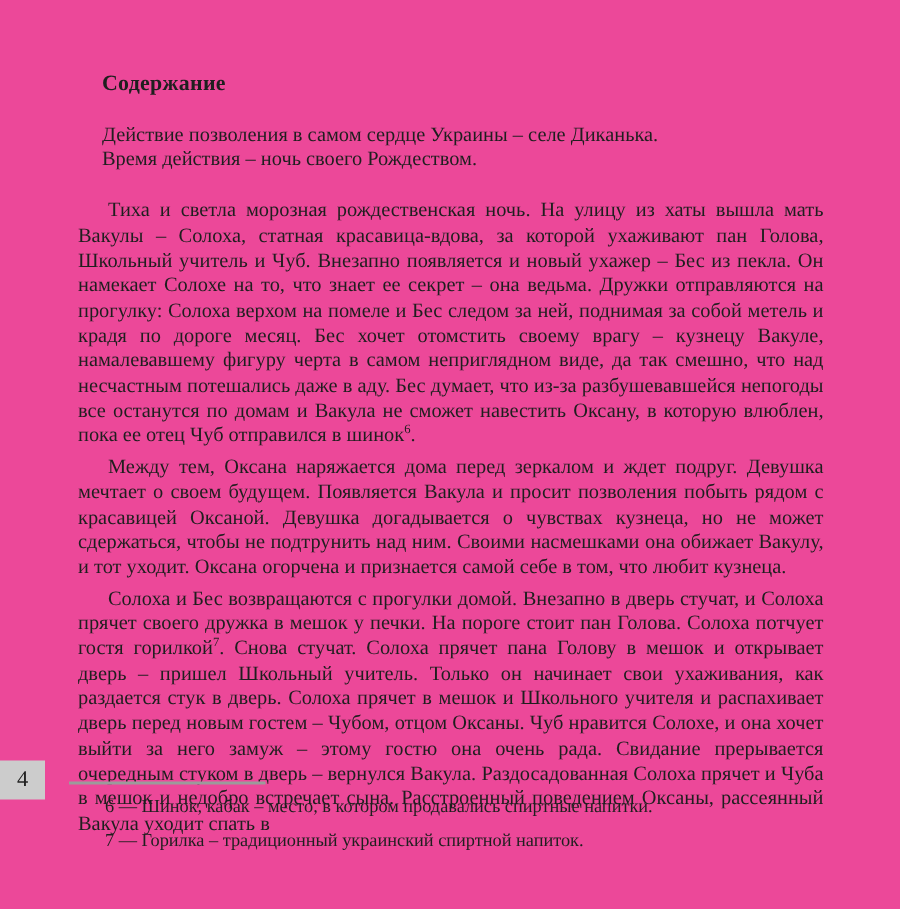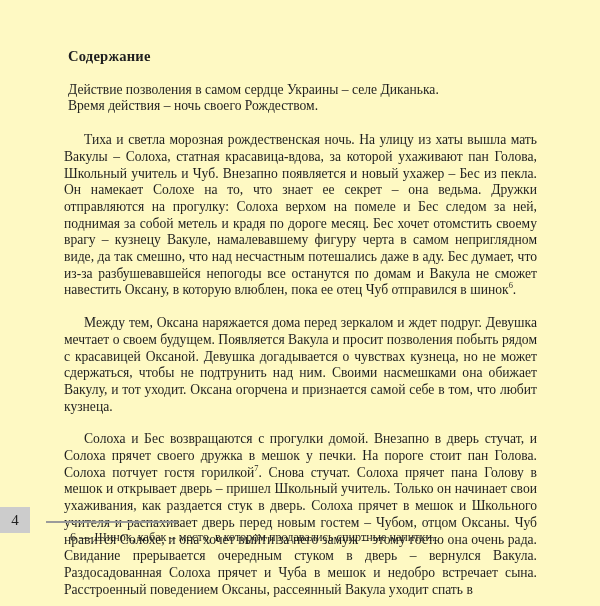--- a/index.html
+++ b/index.html
@@ -4,21 +4,21 @@
 <style>
   html, body {
     margin: 0;
     padding: 0;
     background: #ffffff;
   }
   .page {
     position: relative;
     width: 600px;
     height: 606px;
-    background: #fef9c3;
+    background: #ec4899;
     overflow: hidden;
     font-family: "Liberation Serif", "DejaVu Serif", serif;
     color: #1f1f1f;
   }
   .text-block {
     position: absolute;
     left: 48px;
     top: 48px;
     width: 505px;
     font-size: 13.6px;
@@ -32,21 +32,21 @@
     letter-spacing: 0.2px;
   }
   .intro-line {
     margin: 0;
     text-indent: 20px;
   }
   .intro-last {
     margin-bottom: 17px;
   }
   .body-para {
-    margin: 16px;
+    margin: 4px;
     text-indent: 20px;
     text-align: justify;
   }
   .body-para sup {
     font-size: 0.62em;
     line-height: 0;
     vertical-align: super;
   }
   .footnotes {
     position: absolute;
@@ -97,19 +97,20 @@
 
     <p class="body-para"><span>Между тем, Оксана наряжается дома перед зеркалом и ждет подруг. Девушка мечтает о своем будущем. Появляется Вакула и просит позволения побыть рядом с красавицей Оксаной. Девушка догадывается о чувствах кузнеца, но не может сдержаться, чтобы не подтрунить над ним. Своими насмешками она обижает Вакулу, и тот уходит. Оксана огорчена и признается самой себе в том, что любит кузнеца.</span></p>
 
     <p class="body-para"><span>Солоха и Бес возвращаются с прогулки домой. Внезапно в дверь стучат, и Солоха прячет своего дружка в мешок у печки. На пороге стоит пан Голова. Солоха потчует гостя горилкой</span><sup>7</sup><span>. Снова стучат. Солоха прячет пана Голову в мешок и открывает дверь – пришел Школьный учитель. Только он начинает свои ухаживания, как раздается стук в дверь. Солоха прячет в мешок и Школьного учителя и распахивает дверь перед новым гостем – Чубом, отцом Оксаны. Чуб нравится Солохе, и она хочет выйти за него замуж – этому гостю она очень рада. Свидание прерывается очередным стуком в дверь – вернулся Вакула. Раздосадованная Солоха прячет и Чуба в мешок и недобро встречает сына. Расстроенный поведением Оксаны, рассеянный Вакула уходит спать в</span></p>
 
   </div>
 
   <div class="footnotes">
     <div class="footnote-rule"></div>
     <p class="footnote">6 — Шинок, кабак – место, в котором продавались спиртные напитки.</p>
+    <p class="footnote">7 — Горилка – традиционный украинский спиртной напиток.</p>
   </div>
 
   <div class="page-number-tab">
     <span>4</span>
   </div>
 
 </div>
 
 </body></html>

